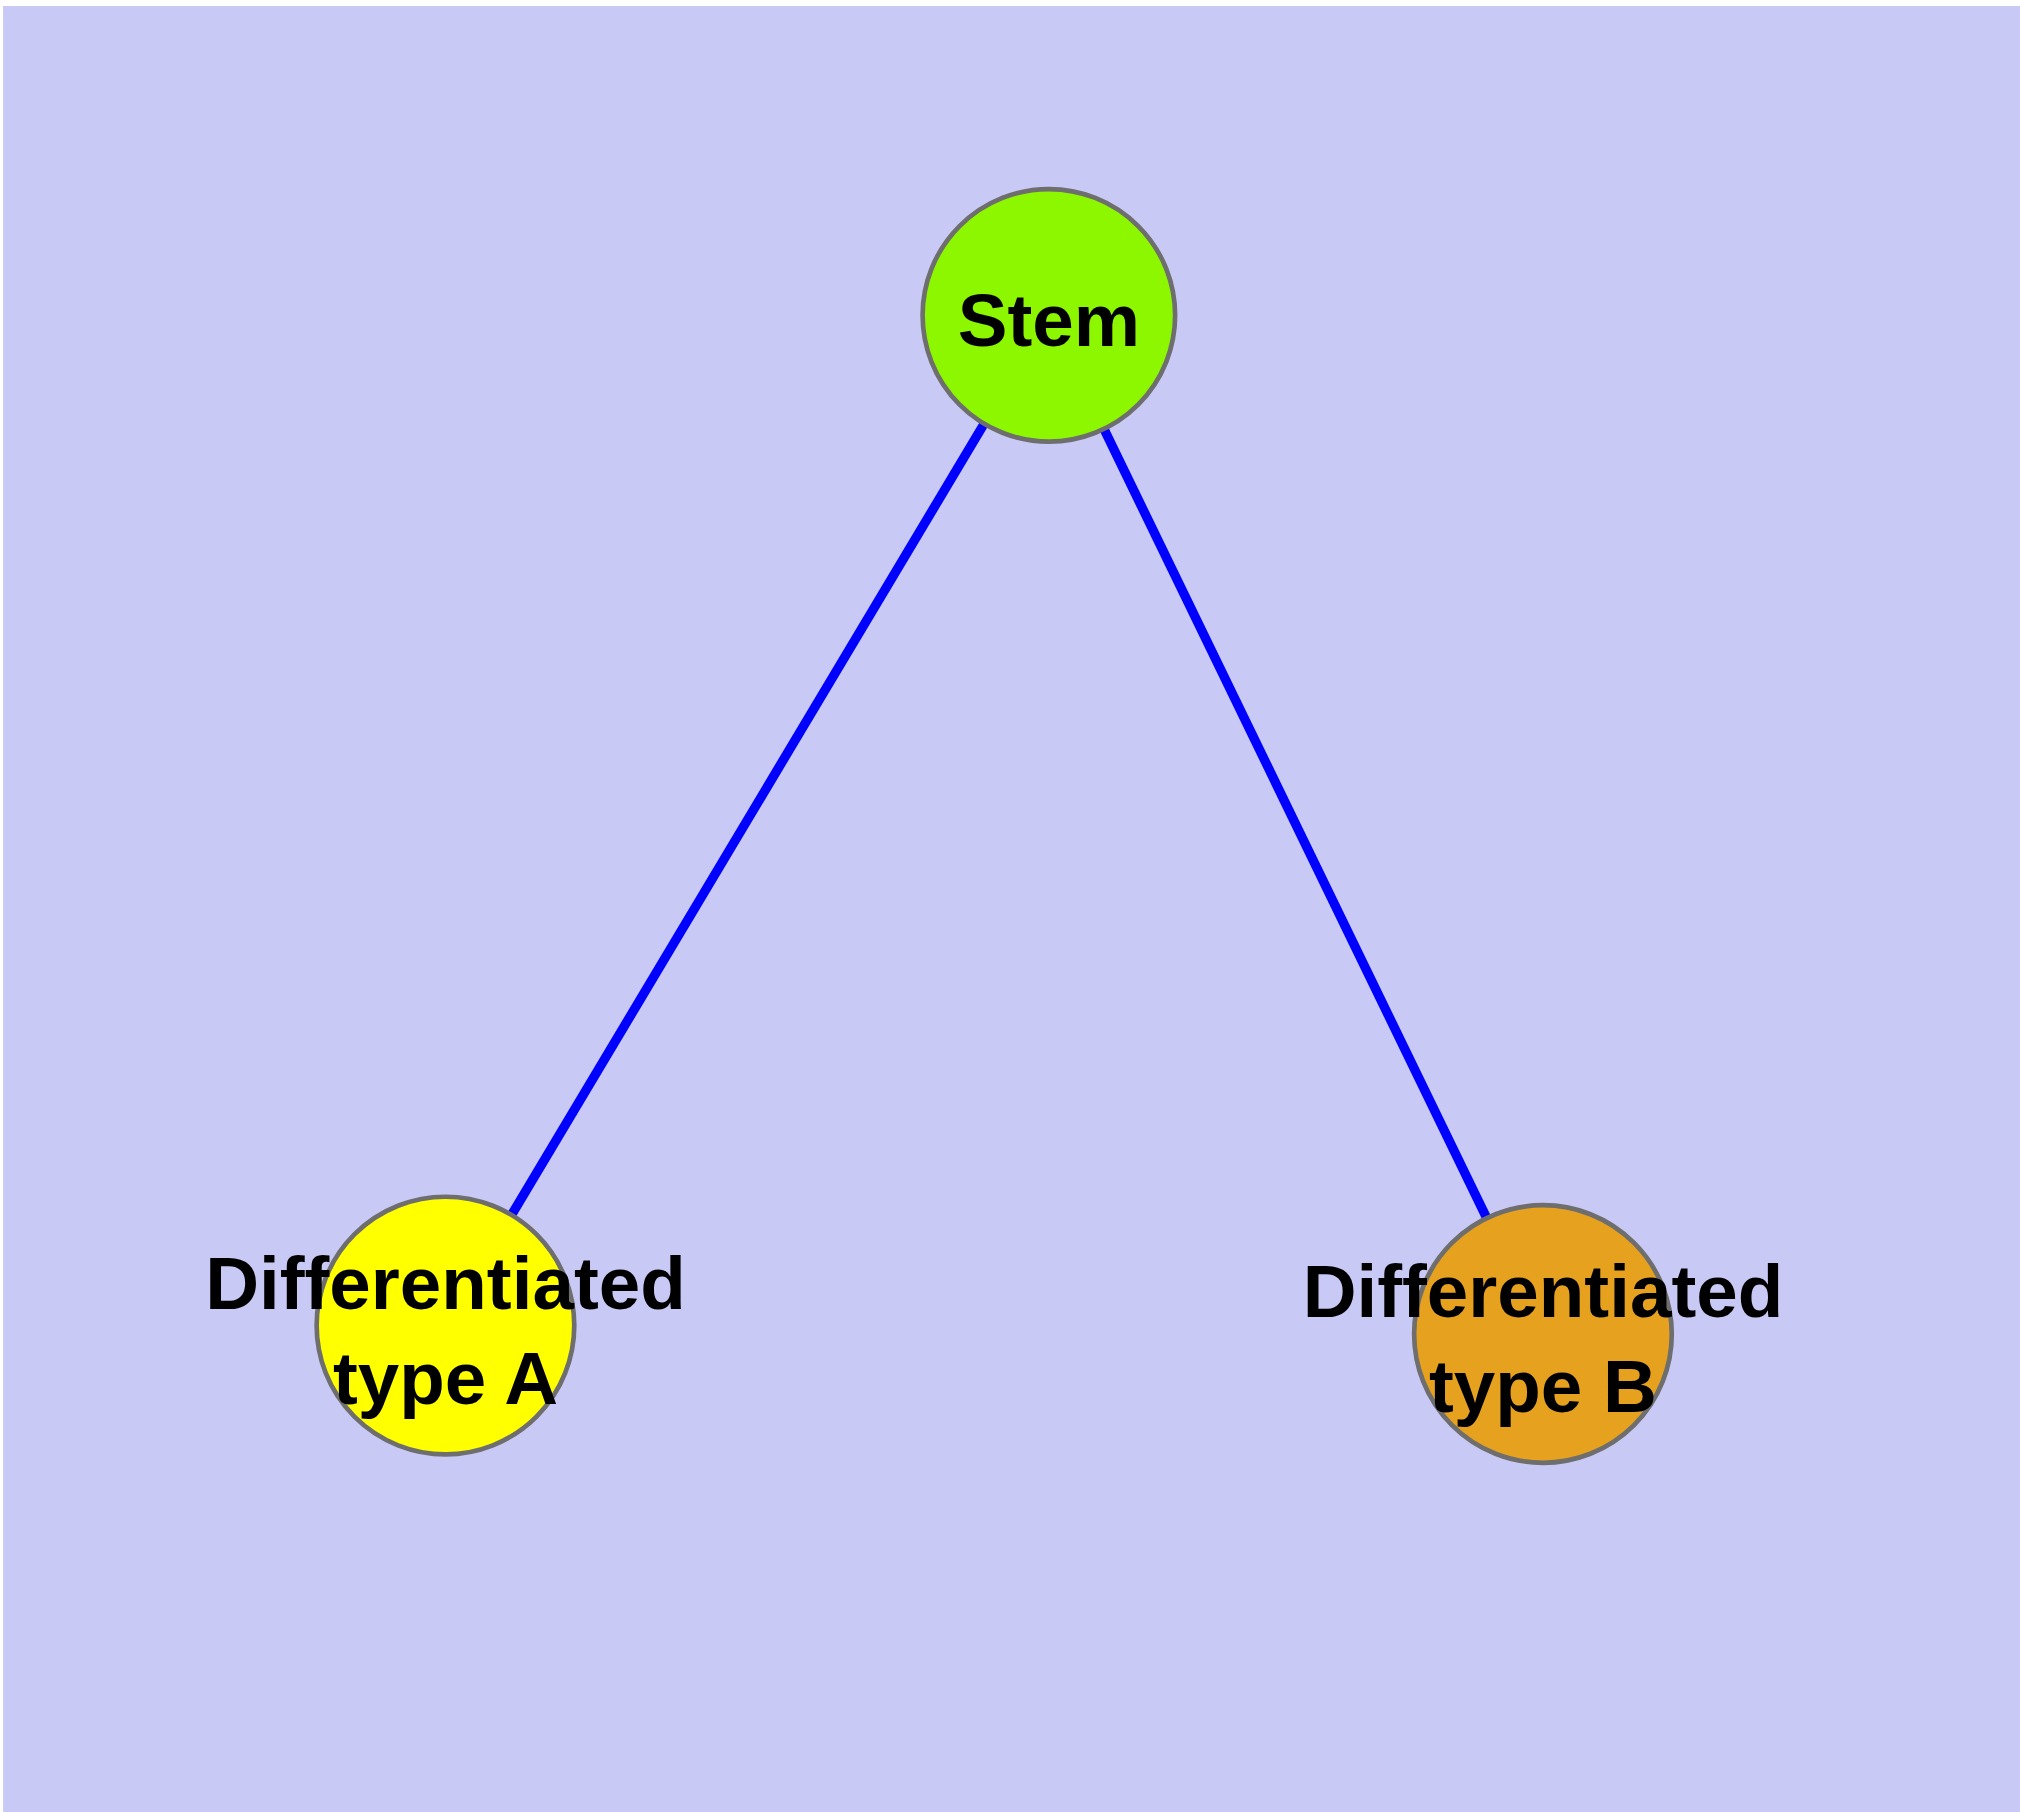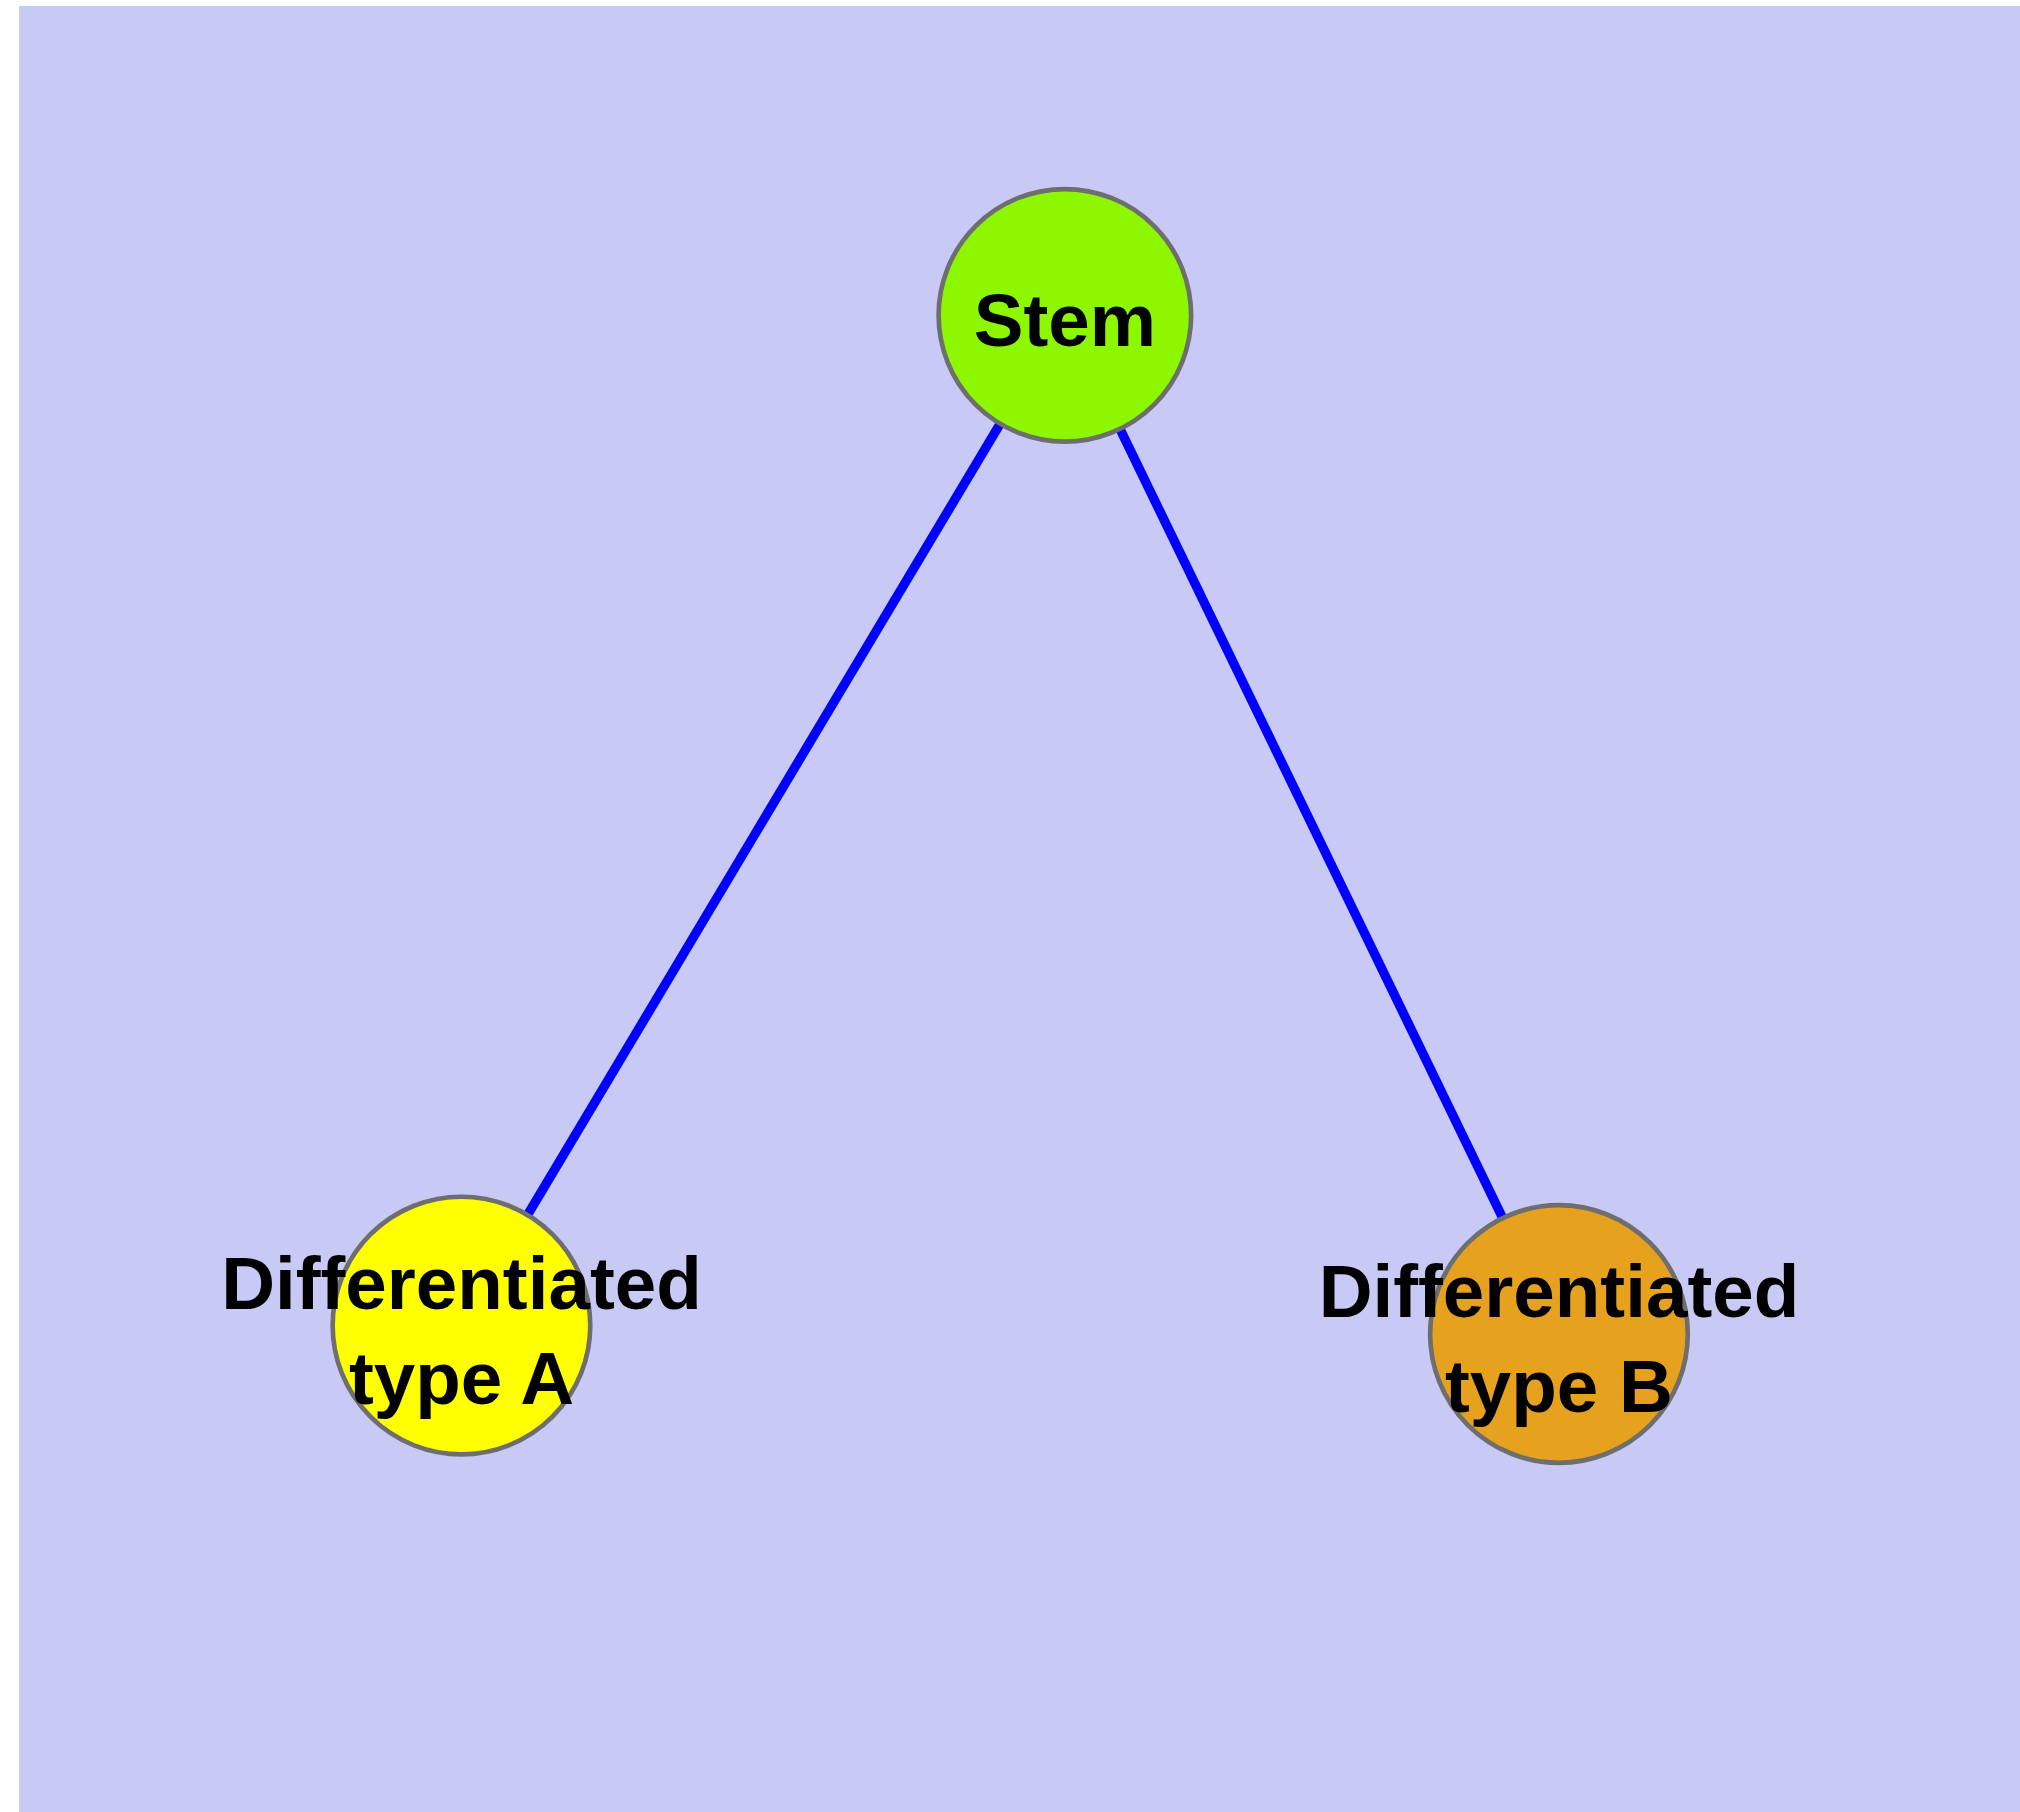--- a/index.html
+++ b/index.html
@@ -7,21 +7,20 @@
     padding: 0;
     width: 2021px;
     height: 1812px;
     background: #ffffff;
     overflow: hidden;
   }
   #stage {
     position: relative;
     width: 1689px;
     height: 1812px;
-    margin-left: 16px;
   }
   #graph-svg {
     position: absolute;
     left: 2.5px;
     top: 6px;
   }
   .node-label {
     font-family: "Liberation Sans", sans-serif;
     font-weight: bold;
     fill: #000000;

